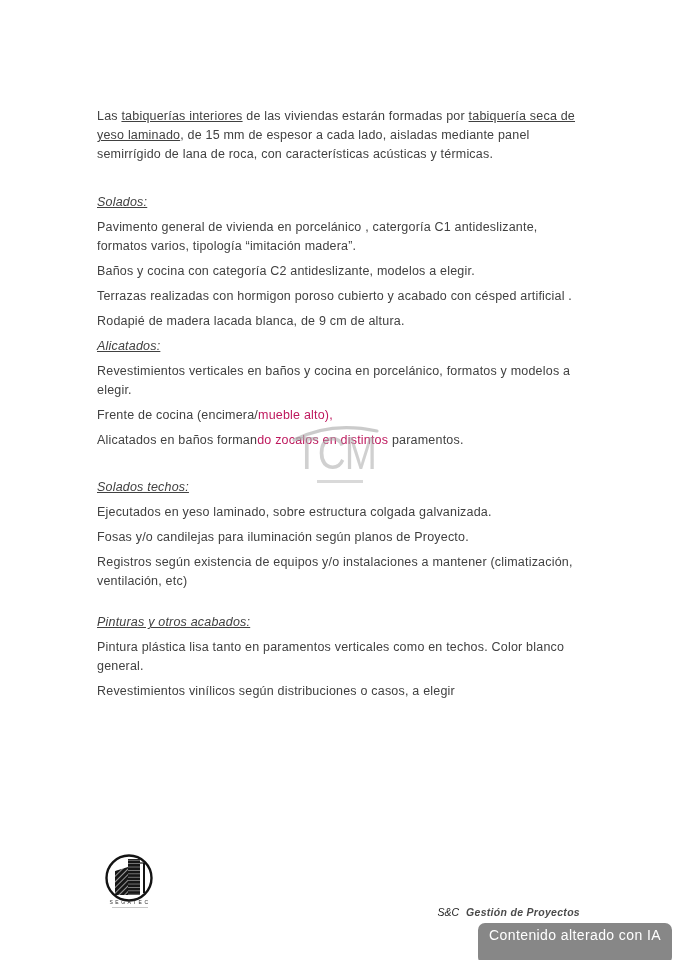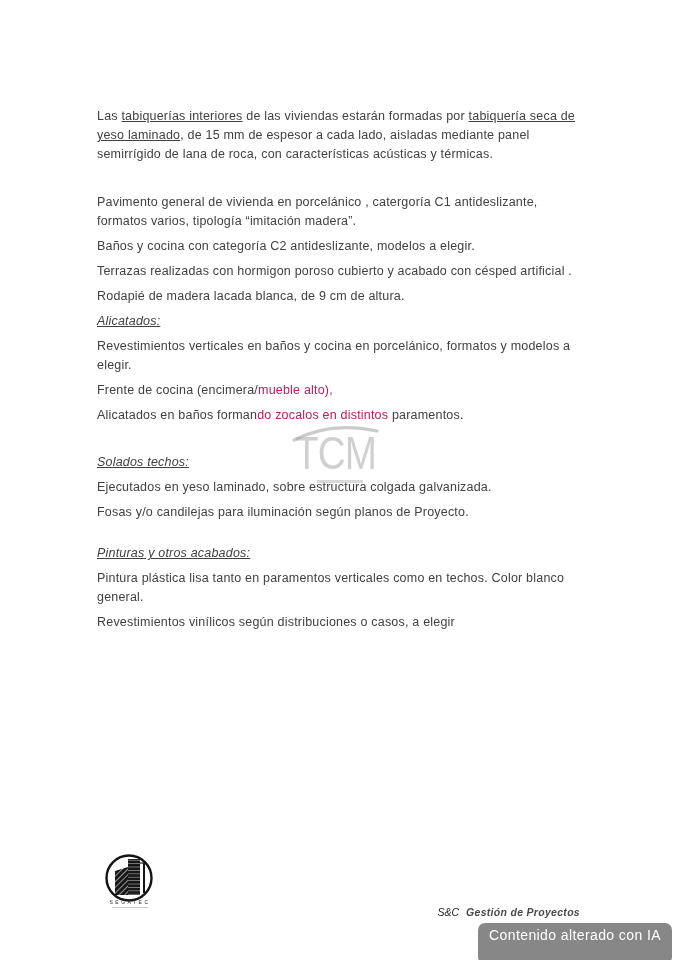--- a/index.html
+++ b/index.html
@@ -151,33 +151,35 @@
 </head>
 <body>
 
 <div class="page">
 
   <div class="content">
 
     <p class="intro"><span>Las </span><span class="u">tabiquerías interiores</span><span> de las viviendas estarán formadas por </span><span class="u">tabiquería seca de yeso laminado</span><span>, de 15 mm de espesor a cada lado, aisladas mediante panel semirrígido de lana de roca, con características acústicas y térmicas.</span></p>
 
 
+    <p class="sub-heading">Solados:</p>
     <p>Pavimento general de vivienda en porcelánico , catergoría C1 antideslizante, formatos varios, tipología “imitación madera”.</p>
     <p>Baños y cocina con categoría C2 antideslizante, modelos a elegir.</p>
     <p>Terrazas realizadas con hormigon poroso cubierto y acabado con césped artificial .</p>
     <p>Rodapié de madera lacada blanca, de 9 cm de altura.</p>
 
     <p class="sub-heading">Alicatados:</p>
     <p>Revestimientos verticales en baños y cocina en porcelánico, formatos y modelos a elegir.</p>
     <p><span>Frente de cocina (encimera/</span><span class="faded">mueble alto),</span></p>
     <p><span>Alicatados en baños forman</span><span class="faded">do zocalos en distintos</span><span> paramentos.</span></p>
 
     <p class="sub-heading gap-falsos">Solados techos:</p>
     <p>Ejecutados en yeso laminado, sobre estructura colgada galvanizada.</p>
     <p>Fosas y/o candilejas para iluminación según planos de Proyecto.</p>
+    <p>Registros según existencia de equipos y/o instalaciones a mantener (climatización, ventilación, etc)</p>
 
     <p class="sub-heading gap-pinturas">Pinturas y otros acabados:</p>
     <p>Pintura plástica lisa tanto en paramentos verticales como en techos. Color blanco general.</p>
     <p>Revestimientos vinílicos según distribuciones o casos, a elegir</p>
 
   </div>
 
   <div class="watermark">
     <svg class="arc" width="90" height="26" viewBox="0 0 90 26">
       <path d="M3,22 Q40,3 86,13" fill="none" stroke="rgba(175,175,175,0.65)" stroke-width="3.2" stroke-linecap="round"></path>

